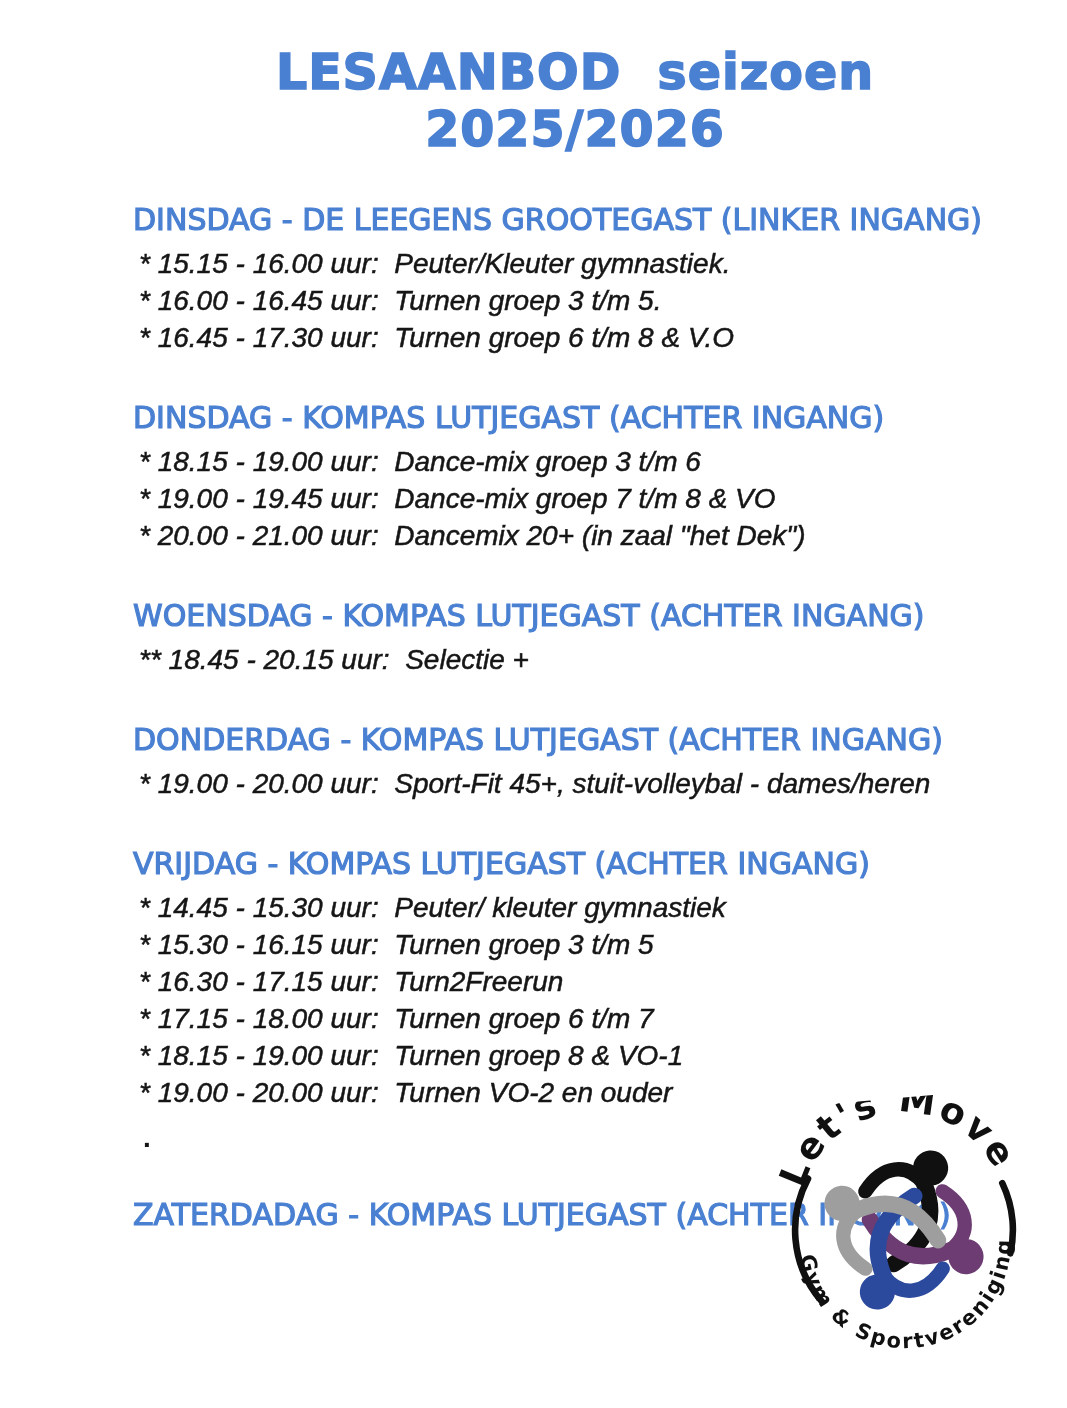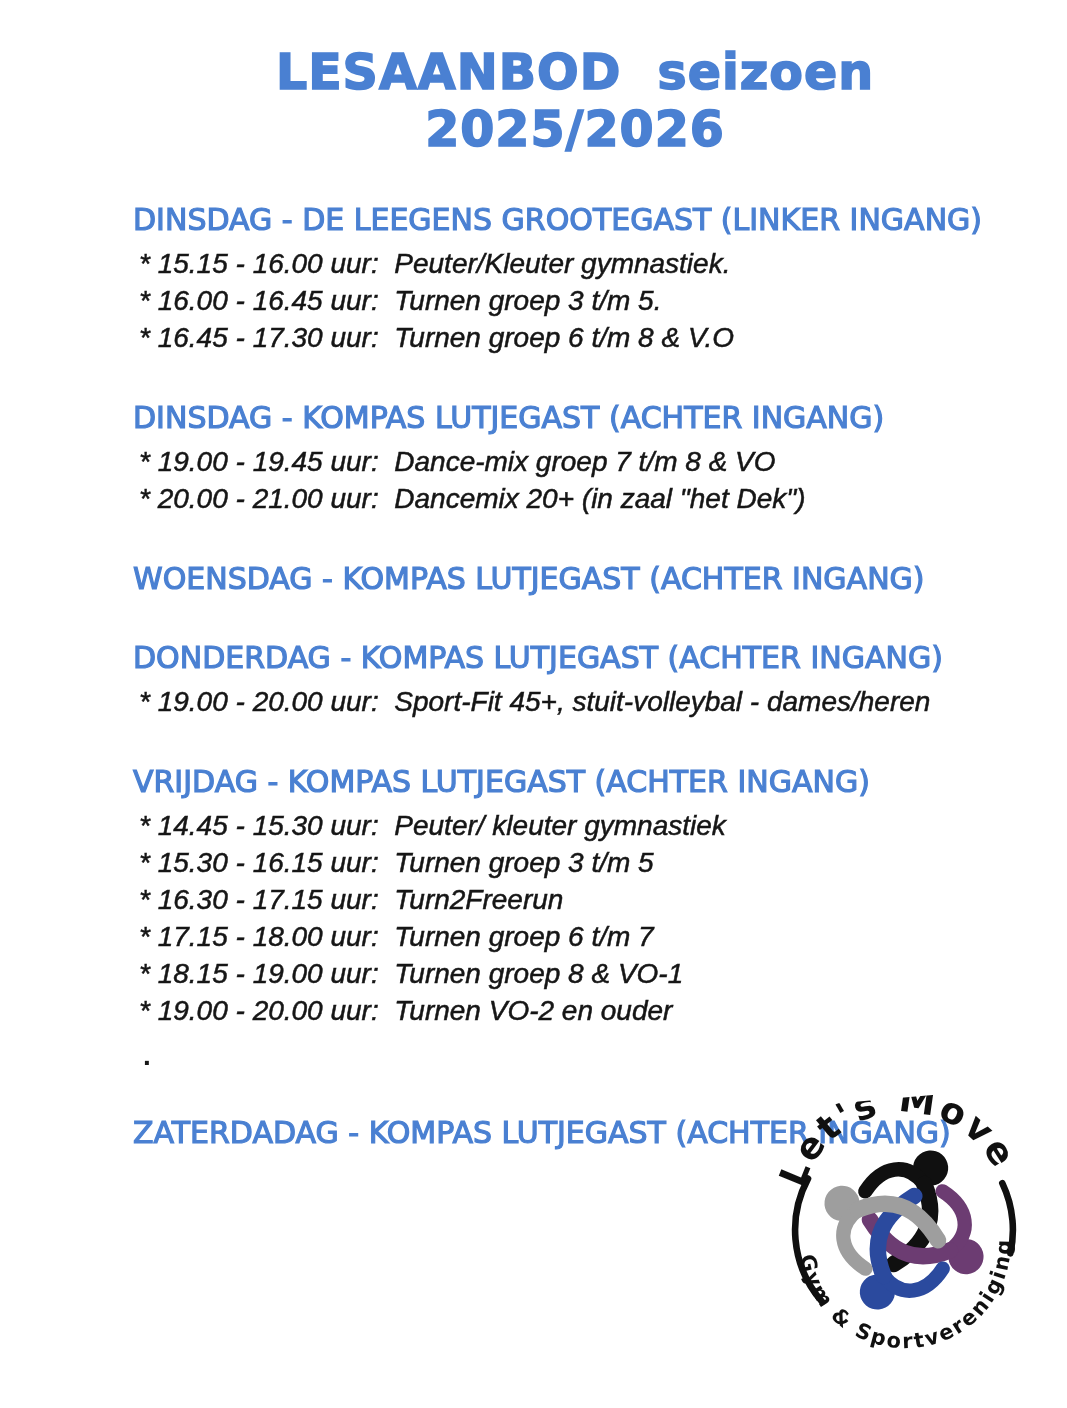--- a/index.html
+++ b/index.html
@@ -77,31 +77,33 @@
 
   <div class="schedule-line">* 16.00 - 16.45 uur:  Turnen groep 3 t/m 5.</div>
 
   <div class="schedule-line">* 16.45 - 17.30 uur:  Turnen groep 6 t/m 8 &amp; V.O</div>
 </div>
   </section>
 
   <section class="schedule-section">
     <h2 class="section-heading">DINSDAG - KOMPAS LUTJEGAST (ACHTER INGANG)</h2>
     <div class="section-items">
+  <div class="schedule-line">* 18.15 - 19.00 uur:  Dance-mix groep 3 t/m 6</div>
 
   <div class="schedule-line">* 19.00 - 19.45 uur:  Dance-mix groep 7 t/m 8 &amp; VO</div>
 
   <div class="schedule-line">* 20.00 - 21.00 uur:  Dancemix 20+ (in zaal "het Dek")</div>
 </div>
   </section>
 
   <section class="schedule-section">
     <h2 class="section-heading">WOENSDAG - KOMPAS LUTJEGAST (ACHTER INGANG)</h2>
     <div class="section-items">
 
+  <div class="schedule-line">** 18.45 - 20.15 uur:  Selectie +</div>
 </div>
   </section>
 
   <section class="schedule-section">
     <h2 class="section-heading">DONDERDAG - KOMPAS LUTJEGAST (ACHTER INGANG)</h2>
     <div class="section-items">
   <div class="schedule-line">* 19.00 - 20.00 uur:  Sport-Fit 45+, stuit-volleybal - dames/heren</div>
 </div>
   </section>
 

